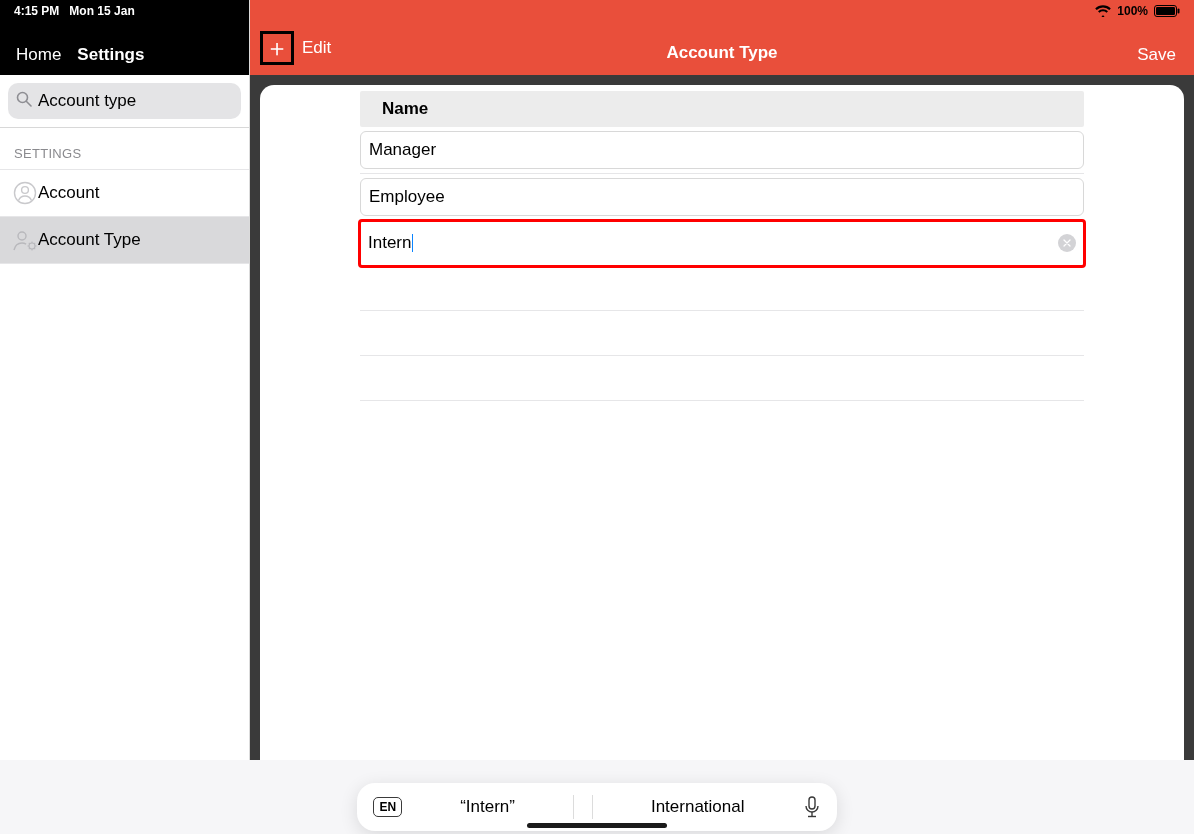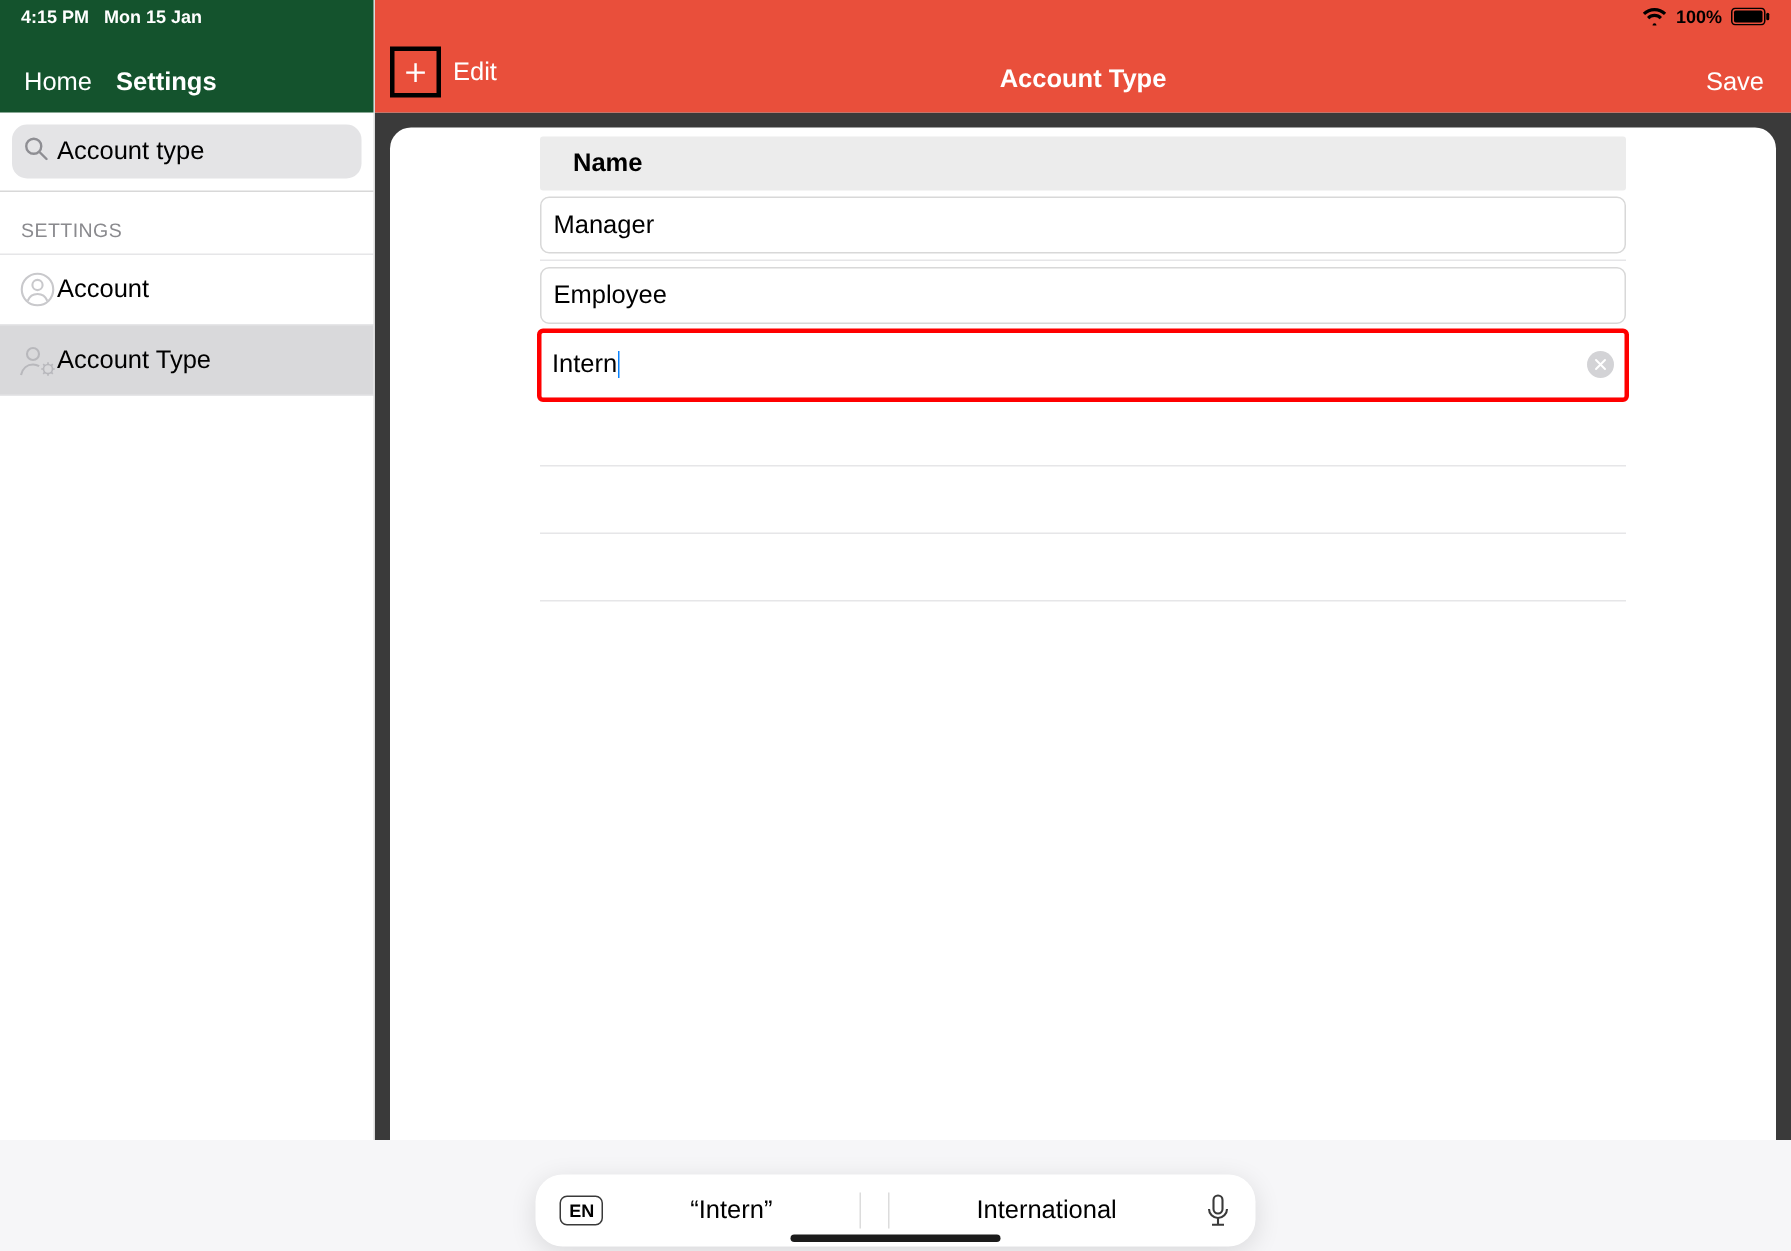--- a/index.html
+++ b/index.html
@@ -4,21 +4,21 @@
 <style>
   * { box-sizing: border-box; margin: 0; padding: 0; }
   html, body { width: 1194px; height: 834px; font-family: -apple-system, "Helvetica Neue", Arial, sans-serif; background: #fff; overflow: hidden; }
   .root { display: flex; flex-direction: column; width: 1194px; height: 834px; }
   .statusbar { position: absolute; top: 0; left: 0; width: 1194px; height: 20px; display: flex; justify-content: space-between; padding: 2px 14px 0 14px; color: #fff; font-size: 12px; font-weight: 600; z-index: 50; pointer-events: none; }
   .statusbar .left { display: flex; gap: 10px; align-items: center; }
   .statusbar .right { display: flex; gap: 6px; align-items: center; color: #000; }
   .wifi svg, .batt svg { display: block; }
   .cols { display: flex; flex: 1; min-height: 0; }
   .sidebar { width: 250px; display: flex; flex-direction: column; border-right: 1px solid #4a4a4a33; }
-  .side-header { background: #14532d; height: 75px; display: flex; flex-direction: column; justify-content: flex-end; padding: 0 16px 10px 16px; color: #fff; }
+  .side-header { background: #000000; height: 75px; display: flex; flex-direction: column; justify-content: flex-end; padding: 0 16px 10px 16px; color: #fff; }
   .side-header .crumbs { display: flex; align-items: baseline; gap: 16px; }
   .side-header .home { font-size: 17px; font-weight: 400; }
   .side-header .settings { font-size: 17px; font-weight: 700; }
   .searchwrap { padding: 8px 8px; border-bottom: 1px solid #d8d8d8; }
   .searchbox { background: #e4e4e6; border-radius: 10px; height: 36px; display: flex; align-items: center; padding: 0 8px; gap: 6px; }
   .searchbox input { border: none; background: transparent; outline: none; font-size: 17px; flex: 1; }
   .searchbox .clearbtn { width: 18px; height: 18px; border-radius: 50%; background: #8e8e93; display: flex; align-items: center; justify-content: center; color: #fff; font-size: 12px; cursor: pointer; }
   .section-label { font-size: 13px; color: #8a8a8e; padding: 18px 14px 8px 14px; letter-spacing: 0.3px; }
   .side-item { display: flex; align-items: center; padding: 10px 12px; font-size: 17px; border-top: 1px solid #e6e6e8; cursor: pointer; }
   .side-item:last-of-type { border-bottom: 1px solid #e6e6e8; }

